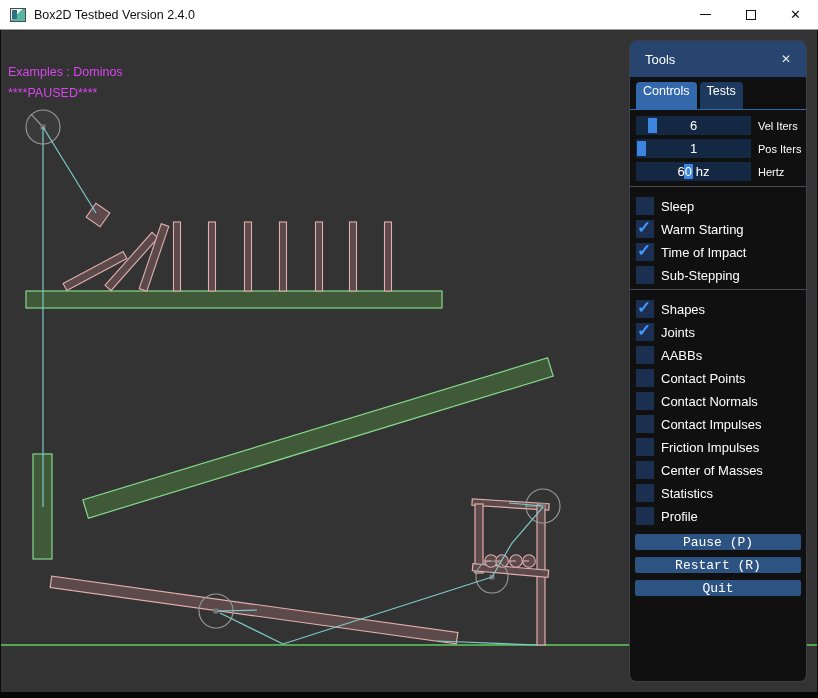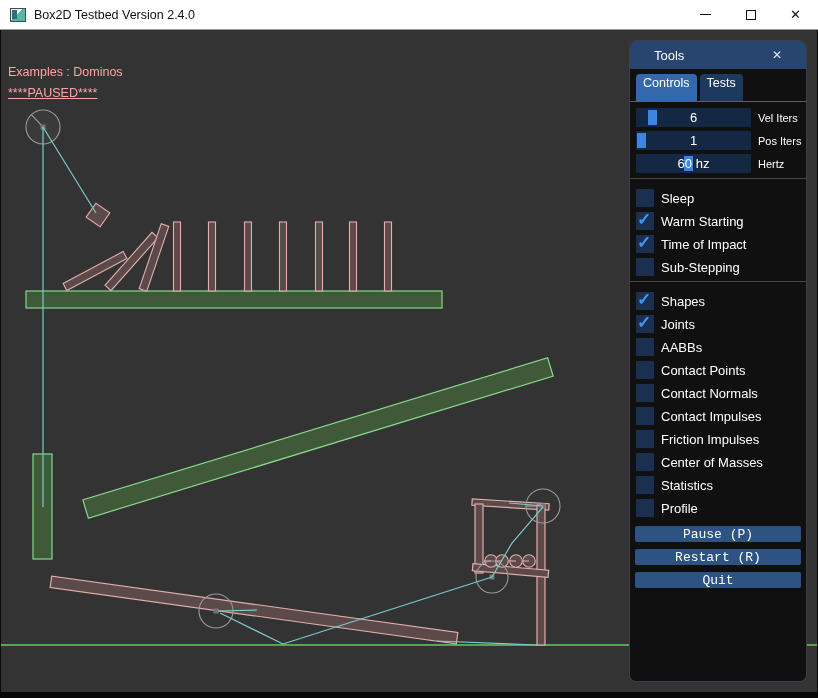--- a/index.html
+++ b/index.html
@@ -18,30 +18,30 @@
   .win-btns { margin-left:auto; display:flex; height:100%; }
   .win-btn { width:45px; height:100%; display:flex; align-items:center; justify-content:center; cursor:default; }
   .glyph-min { width:11px; height:0; border-top:1.4px solid #111; }
   .glyph-max { width:10px; height:10px; border:1.2px solid #111; }
   .glyph-close { font-size:13px; color:#111; line-height:1; }
 
   
   .content { position:absolute; left:1px; top:30px; width:816px; height:662px; background:#333333; }
   .bottom-border { position:absolute; left:0; bottom:0; width:818px; height:6px; background:#070707; z-index:40; }
   svg.scene { position:absolute; left:-1px; top:-30px; }
-  .scene-label { position:absolute; color:#fca5a5; font-size:12.5px; z-index:5; white-space:pre; }
+  .scene-label { position:absolute; color:#d946ef; font-size:12.5px; z-index:5; white-space:pre; }
   #lbl-example { left:7px; top:35px; }
-  #lbl-paused  { left:7px; top:56px;text-decoration:underline; }
+  #lbl-paused  { left:7px; top:56px; }
 
   
   .panel { position:absolute; left:629px; top:40px; width:178px; height:642px;
            background:#101010; border:1px solid rgba(120,120,140,.45); border-radius:7px;
            z-index:20; color:#fff; font-size:13px; }
-  .panel-titlebar { height:28px; background:#27456f; border-radius:6px 6px 0 0;
-                    display:flex; align-items:center; padding:0 24px; }
+  .panel-titlebar { height:36px; background:#27456f; border-radius:6px 6px 0 0;
+                    display:flex; align-items:center; padding:0 15px; }
   .panel-title { font-size:13px; }
   .panel-close { margin-left:auto; font-size:12px; color:#e8e8e8; cursor:default; line-height:1; }
   .tabbar { padding:5px 6px 0 6px; border-bottom:1px solid #3468ad; height:33px; display:flex; gap:3px; }
   .tab { padding:2px 7px 3px 7px; font-size:12.5px; border-radius:4px 4px 0 0; cursor:default; }
   .tab.active { background:#3468ad; }
   .tab.inactive { background:#1d3a5e; }
 
   .rows { padding:6px 6px 0 6px; }
   .slider-row { display:flex; align-items:center; height:19px; margin-bottom:4px; }
   .slider { position:relative; width:115px; height:19px; background:#152843; flex:0 0 auto; }

